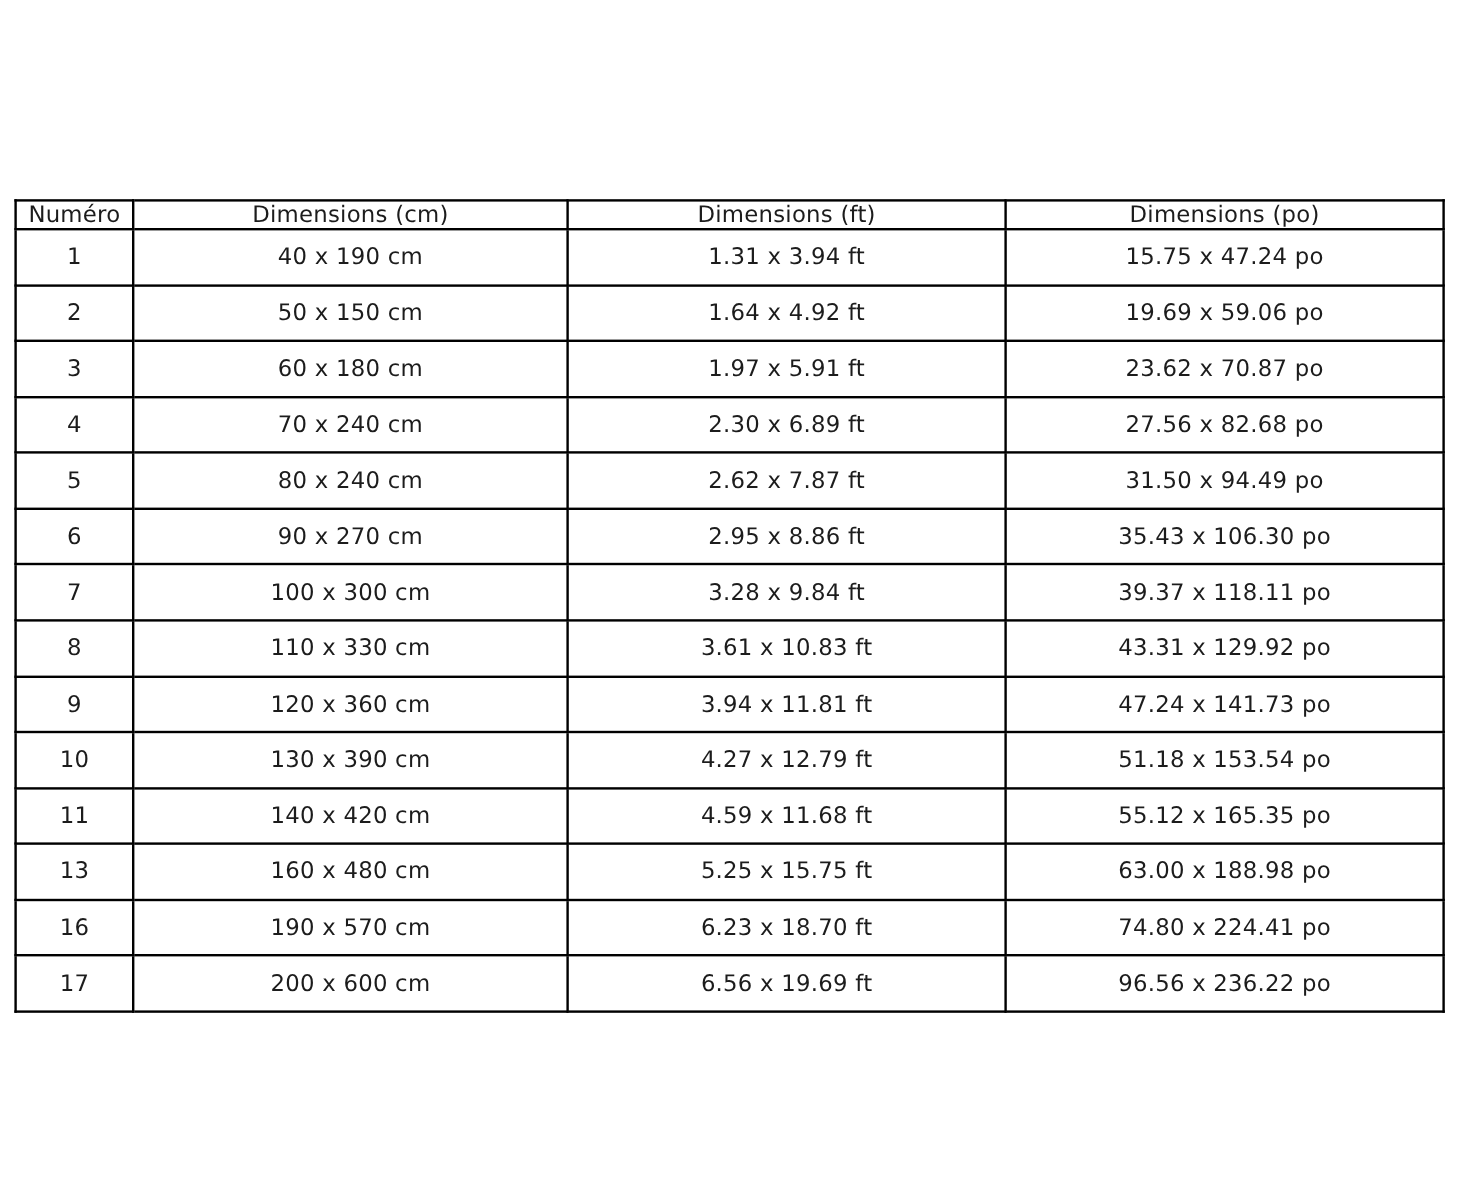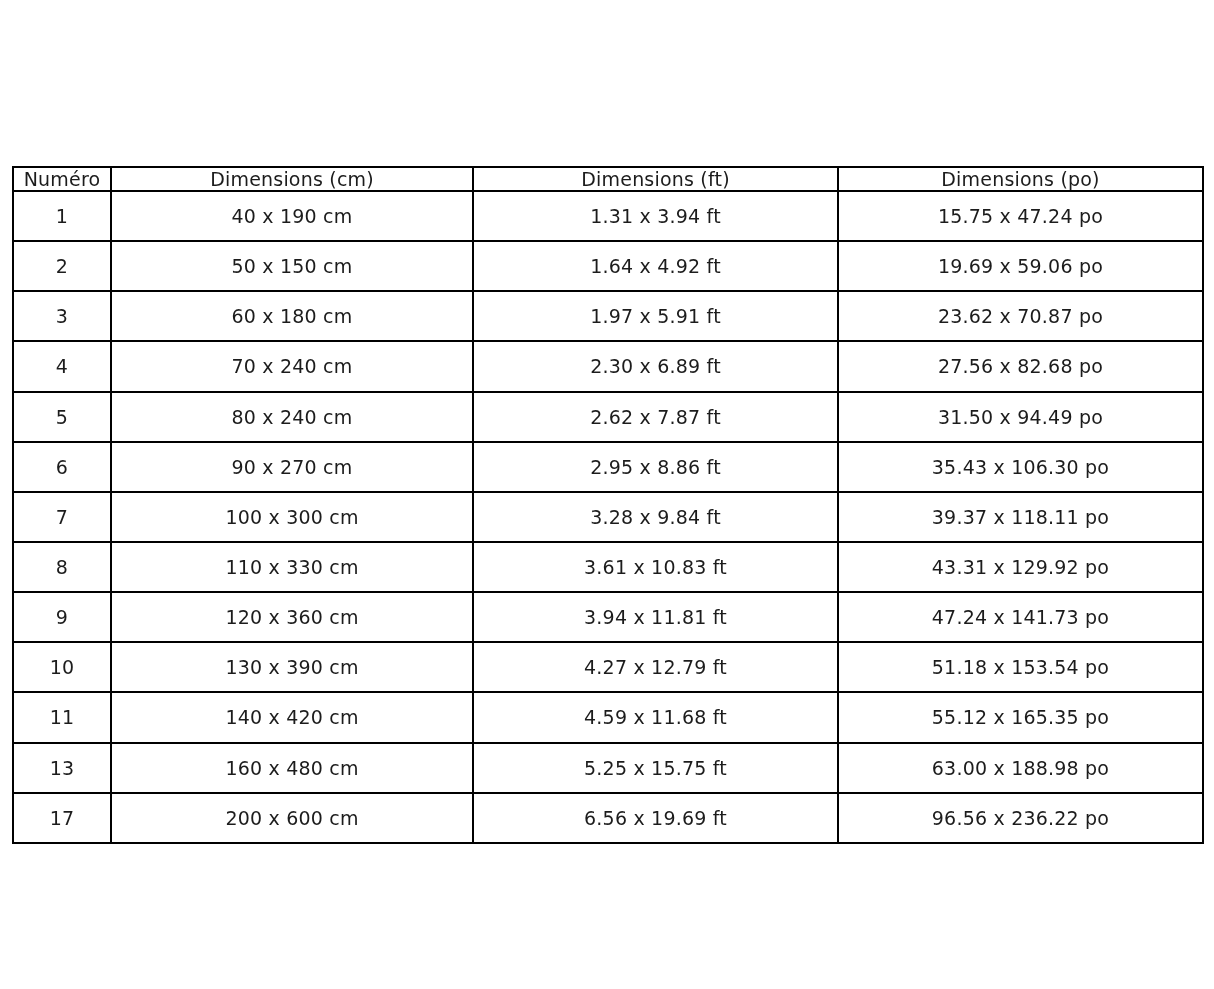--- a/index.html
+++ b/index.html
@@ -127,20 +127,26 @@
           <td>4.59 x 11.68 ft</td>
           <td>55.12 x 165.35 po</td>
         </tr>
         <tr>
           <td>13</td>
           <td>160 x 480 cm</td>
           <td>5.25 x 15.75 ft</td>
           <td>63.00 x 188.98 po</td>
         </tr>
         <tr>
+          <td>16</td>
+          <td>190 x 570 cm</td>
+          <td>6.23 x 18.70 ft</td>
+          <td>74.80 x 224.41 po</td>
+        </tr>
+        <tr>
           <td>17</td>
           <td>200 x 600 cm</td>
           <td>6.56 x 19.69 ft</td>
           <td>96.56 x 236.22 po</td>
         </tr>
       </tbody>
   </table>
 </div>
 
 </body></html>

